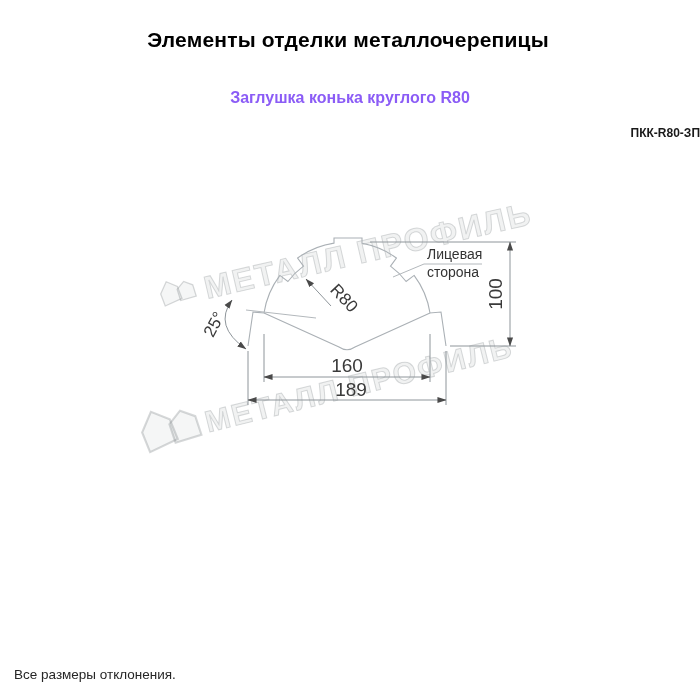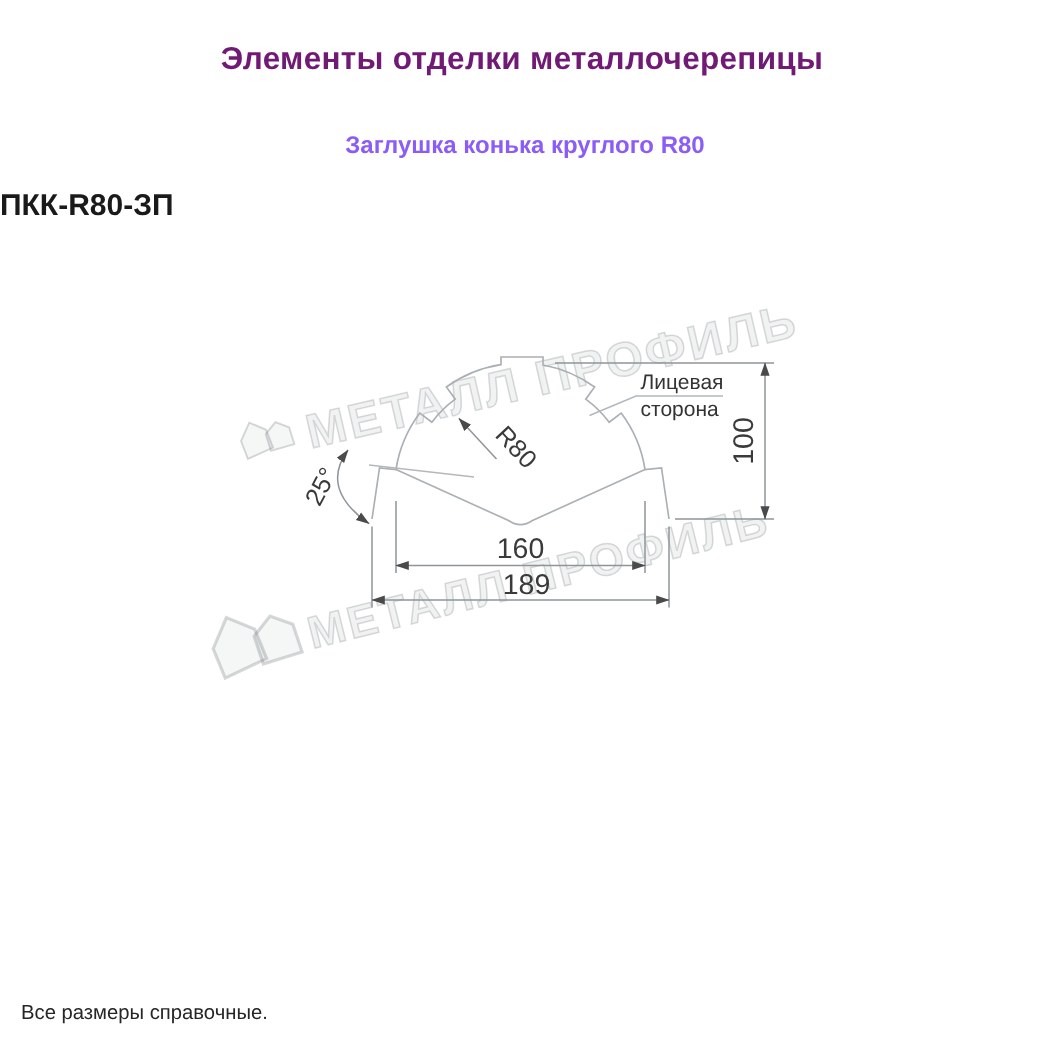--- a/index.html
+++ b/index.html
@@ -3,29 +3,29 @@
 <meta charset="utf-8">
 <style>
   html,body{margin:0;padding:0;}
   body{
     width:700px;height:700px;position:relative;background:#ffffff;
     font-family:"Liberation Sans","DejaVu Sans",sans-serif;
     color:#1f1f1f;overflow:hidden;
   }
   .title{
     position:absolute;left:0;right:4px;top:28px;text-align:center;
-    font-size:21px;font-weight:bold;letter-spacing:0.2px;color:#701a75;
+    font-size:21px;font-weight:bold;letter-spacing:0.2px;color:#000000;
   }
   .subtitle{
     position:absolute;left:0;right:0;top:89px;text-align:center;
     font-size:16px;font-weight:bold;color:#8b5cf6;
   }
   .product-code{
-    position:absolute;left:0;right:0;top:126px;text-align:left;
-    font-size:20px;font-weight:bold;color:#1a1a1a;
+    position:absolute;left:0;right:0;top:126px;text-align:right;
+    font-size:12px;font-weight:bold;color:#1a1a1a;
   }
   .drawing-svg{position:absolute;left:0;top:0;width:700px;height:700px;}
   .footer{
     position:absolute;left:14px;bottom:16px;line-height:18px;
     font-size:13.5px;color:#262626;
   }
   
   .outline{fill:none;stroke:#aab0b5;stroke-width:1.1;}
   .thinline{fill:none;stroke:#b3b8bc;stroke-width:1;}
   .dimline{fill:none;stroke:#8e959a;stroke-width:1;}
@@ -120,14 +120,14 @@
 
   <g>
     <path class="dimline" d="M 248,351 L 248,405"></path>
     <path class="dimline" d="M 446,351 L 446,405"></path>
     <path class="dimline" d="M 248,400 L 446,400" marker-start="url(#arrow)" marker-end="url(#arrow)"></path>
     <text class="dimtext" x="351" y="396" text-anchor="middle">189</text>
   </g>
 </svg>
 
 <div class="footer">
-  <div>Все размеры справочные.</div>
+  <div>Все размеры отклонения.</div>
 </div>
 
 </body></html>

